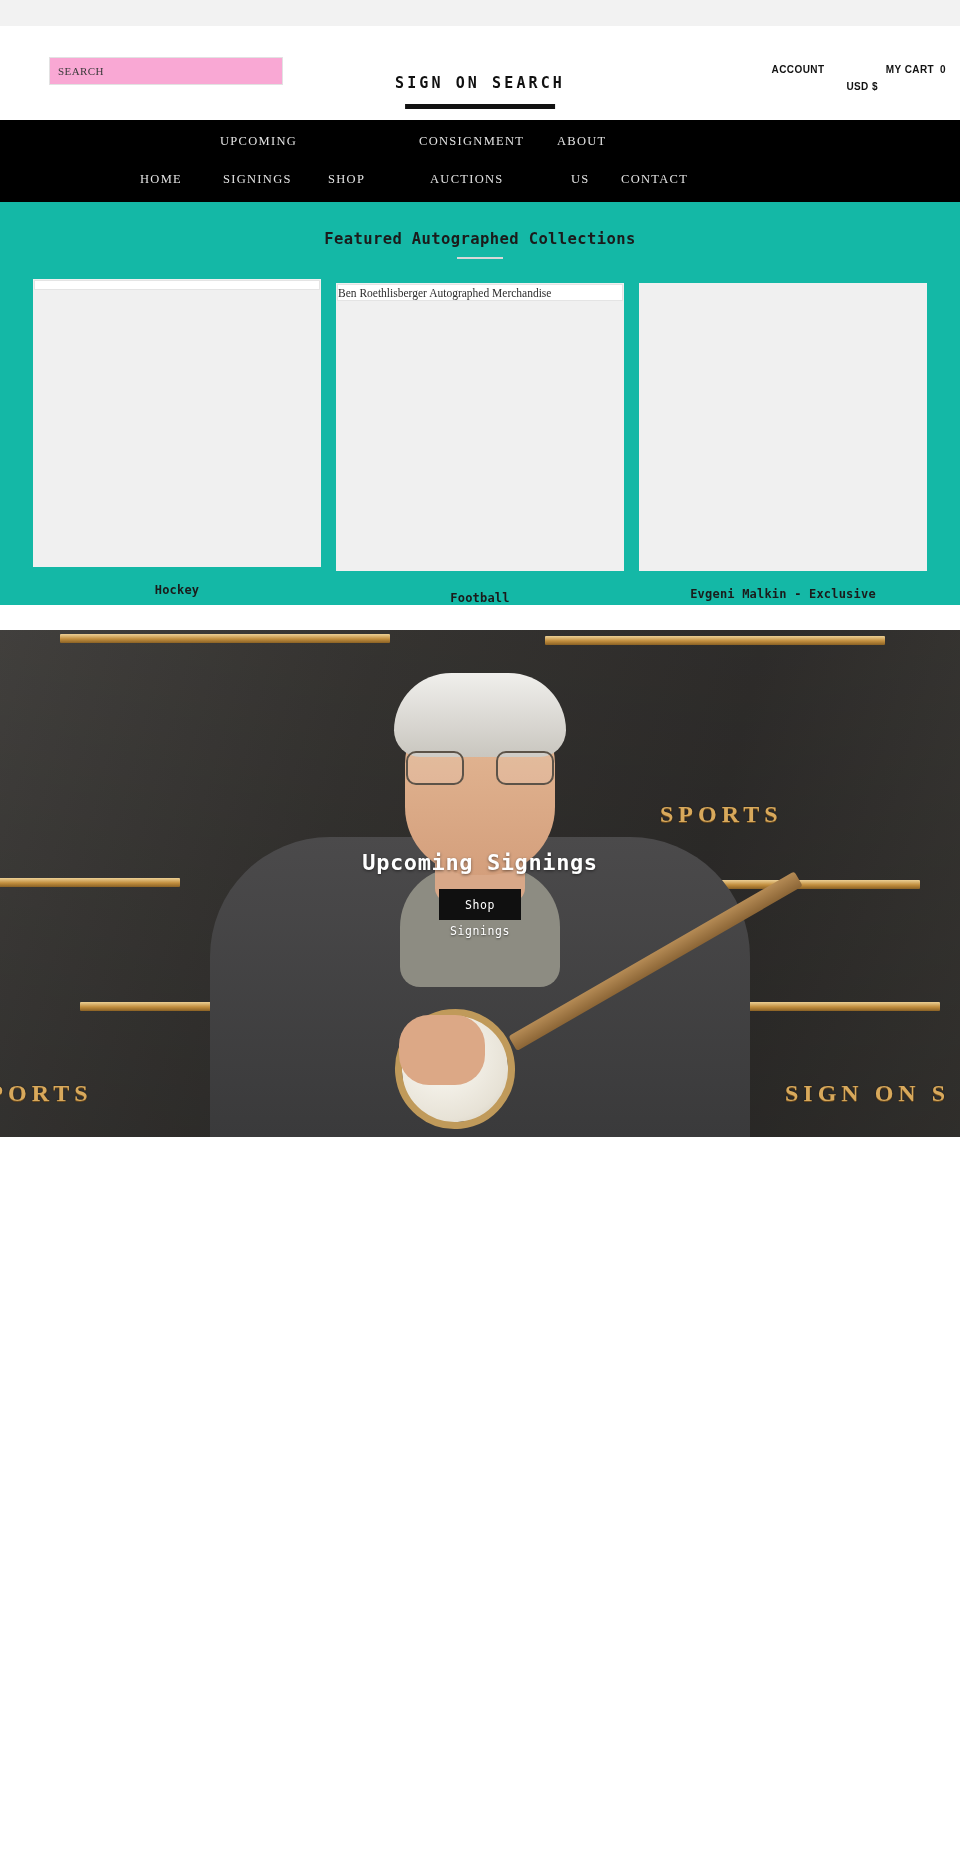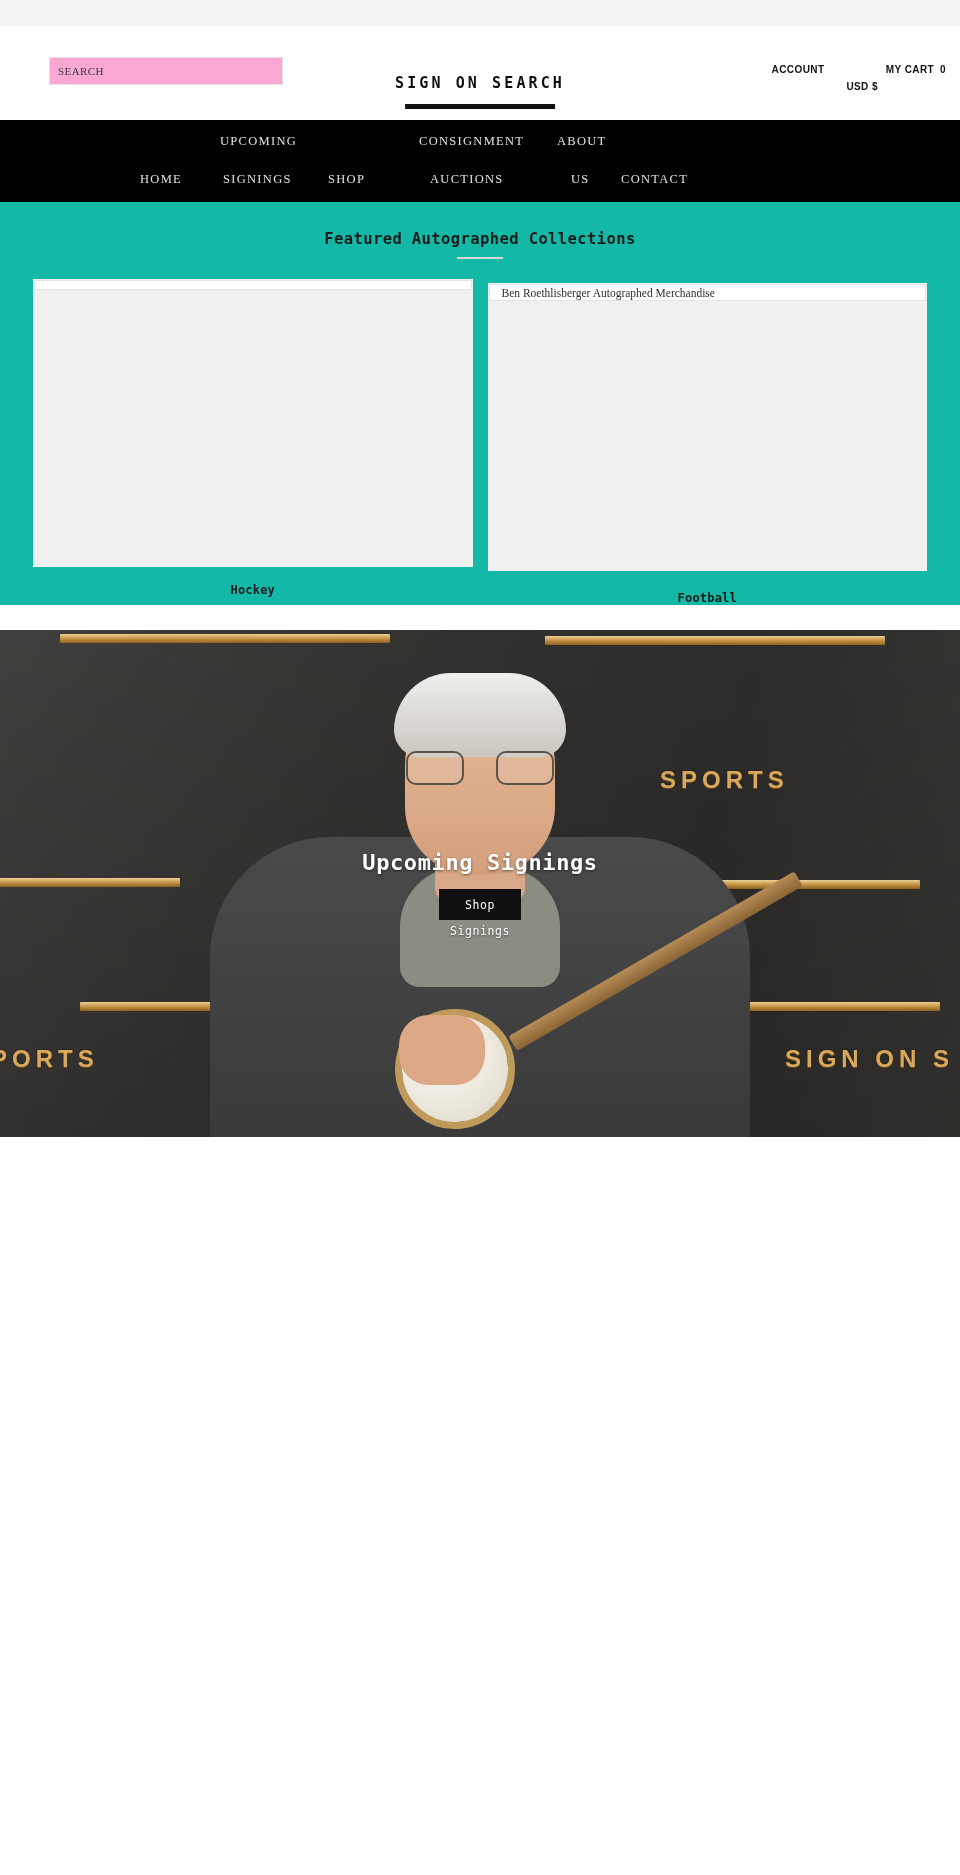--- a/index.html
+++ b/index.html
@@ -160,21 +160,21 @@
     top: 1px;
     left: 1px;
     right: 1px;
     font-family: "Liberation Serif", serif;
     font-size: 11.5px;
     color: #2d2d2d;
     background: #ffffff;
     border: 1px solid #e4e4e4;
     height: 17px;
     line-height: 16px;
-    padding-left: 12px;
+    padding-left: 0;
     white-space: nowrap;
     overflow: hidden;
   }
   .alt-empty {
     position: absolute;
     top: 1px; left: 1px; right: 1px;
     height: 10px;
     background: #ffffff;
     border: 1px solid #e4e4e4;
   }
@@ -208,27 +208,28 @@
   }
   .gold-bar {
     position: absolute;
     height: 9px;
     border-radius: 1px;
     background: linear-gradient(180deg,#f6d89a,#c9933f 55%,#8f6424);
     opacity: .95;
   }
   .gold-text {
     position: absolute;
-    font-family: Liberation Sans, sans-serif;
+    font-family: Liberation Serif, serif;
     font-weight: 700;
     font-size: 24px;
     letter-spacing: 5px;
     color: #d8a95c;
     text-shadow: 0 1px 0 #6d4b1c, 0 0 2px rgba(0,0,0,.45);
     white-space: nowrap;
+    margin-top: 35px;
   }
   
   .person { position: absolute; left: 50%; transform: translateX(-50%); bottom: 0; width: 620px; height: 500px; }
   .p-jacket {
     position: absolute; bottom: 0; left: 50%; transform: translateX(-50%);
     width: 540px; height: 300px;
     background: linear-gradient(180deg,#4b4a4b,#3a3a3b);
     border-radius: 120px 120px 0 0;
   }
   .p-collar {
@@ -379,20 +380,24 @@
       <div class="col-caption">Hockey</div>
     </div>
 
     <div class="col-card shifted">
       <div class="col-imgwrap tall2">
         <div class="alt-text">Ben Roethlisberger Autographed Merchandise</div>
       </div>
       <div class="col-caption">Football</div>
     </div>
 
+    <div class="col-card" style="margin-top:4px;">
+      <div class="col-imgwrap tall3"></div>
+      <div class="col-caption">Evgeni Malkin - Exclusive</div>
+    </div>
 
   </div>
 </section>
 
 <section class="hero">
   <div class="hero-backdrop">
     <div class="gold-bar" style="left:60px;  top:4px;  width:330px;"></div>
     <div class="gold-bar" style="left:545px; top:6px;  width:340px;"></div>
     <div class="gold-bar" style="left:-20px; top:248px;width:200px;"></div>
     <div class="gold-bar" style="left:620px; top:250px;width:300px;"></div>

